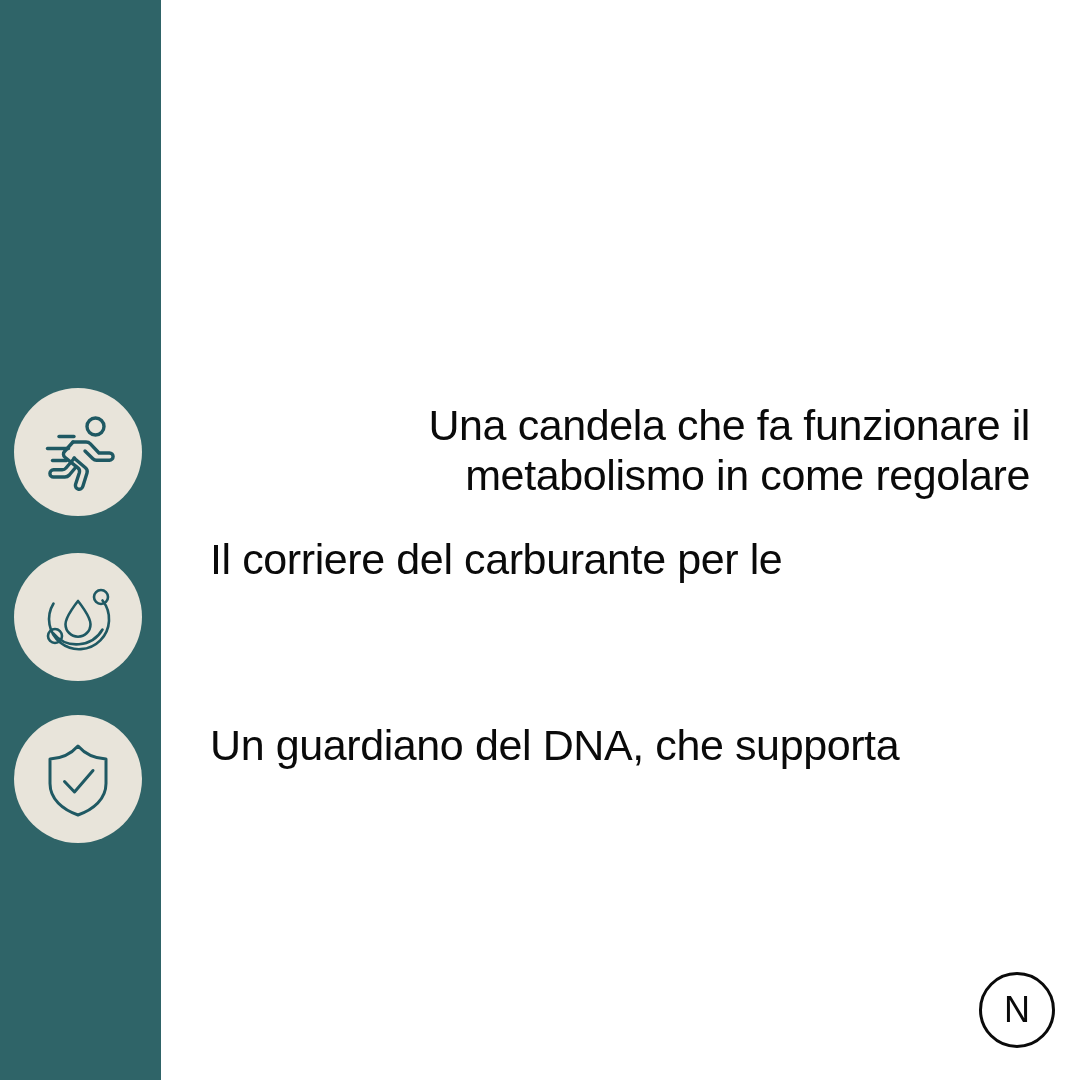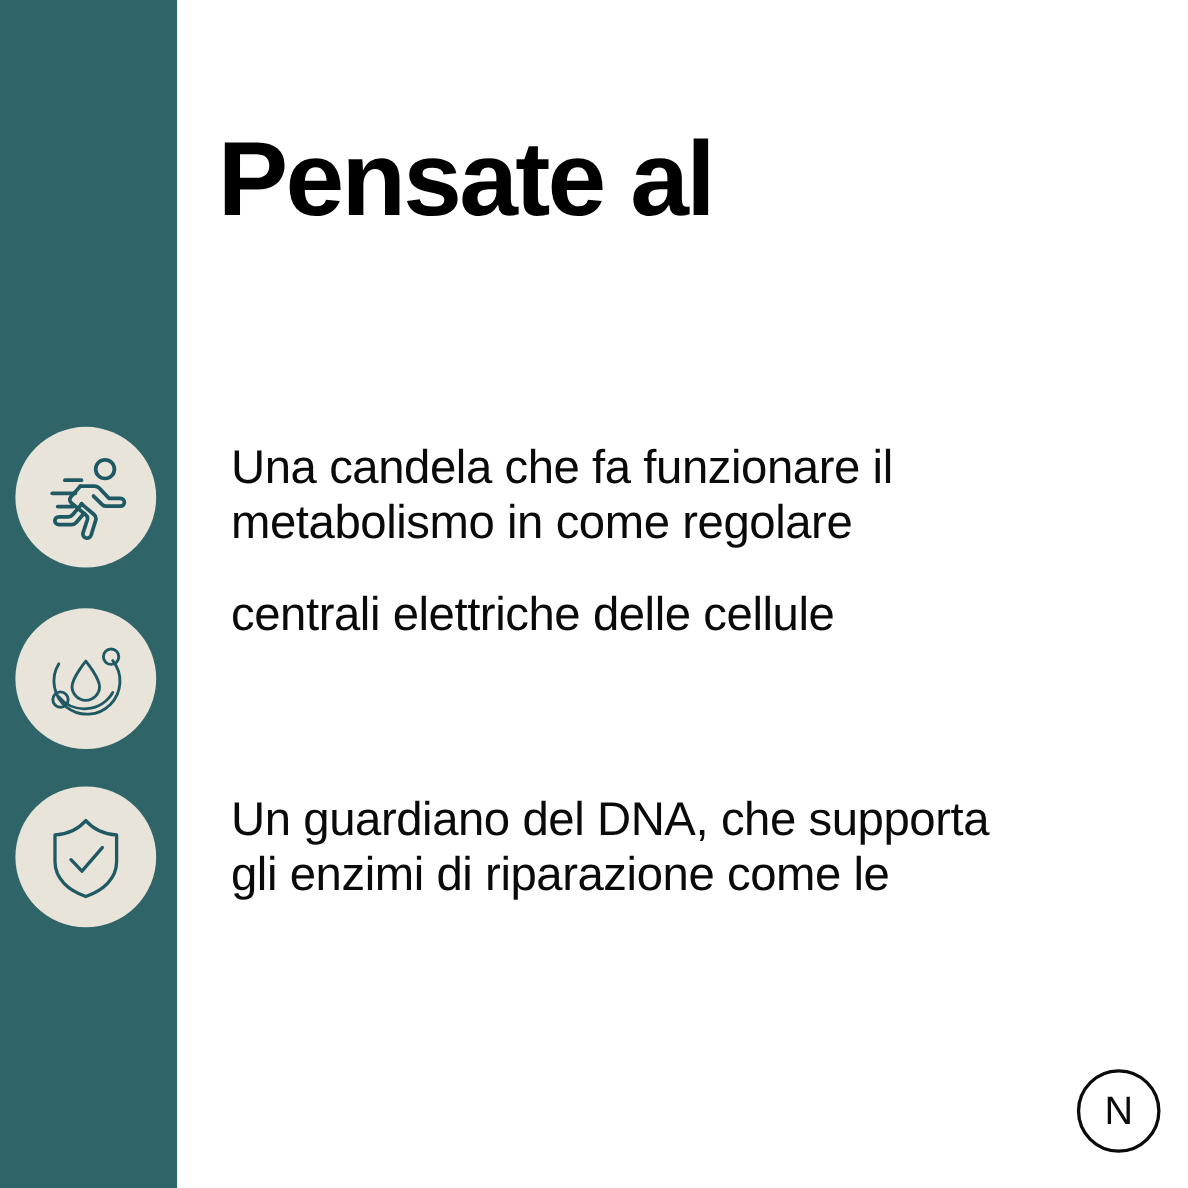--- a/index.html
+++ b/index.html
@@ -117,34 +117,32 @@
   <div class="badge" style="top:715px;">
     <svg width="86" height="86" viewBox="0 0 86 86" fill="none">
       <g stroke="#1f5963" stroke-width="3" stroke-linecap="round" stroke-linejoin="round" fill="none">
         <path d="M43 10 C50.5 18.5 60 22.5 71 23 v24.5 C71 63 58.5 73.5 43 79 C27.5 73.5 15 63 15 47.5 V23 C26 22.5 35.5 18.5 43 10 Z"></path>
         <path d="M29.5 45.5 L39.5 56 L58 34.5"></path>
       </g>
     </svg>
   </div>
 
   <h1 class="title">
-    <span class="title-line">Pensate al</span>
   </h1>
 
-  <div class="body-block" style="top:400px;">
+  <div class="body-block" style="top:400px;text-align:right;">
     <span class="body-line">Una candela che fa funzionare il</span>
     <span class="body-line">metabolismo in come regolare</span>
   </div>
 
   <div class="body-block" style="top:534px;">
-    <span class="body-line">centrali elettriche delle cellule</span>
+    <span class="body-line">Il corriere del carburante per le</span>
   </div>
 
   <div class="body-block" style="top:720px;">
     <span class="body-line">Un guardiano del DNA, che supporta</span>
-    <span class="body-line">gli enzimi di riparazione come le</span>
   </div>
 
   <div class="brandmark">
     <span>N</span>
   </div>
 
 </div>
 
 </body></html>

